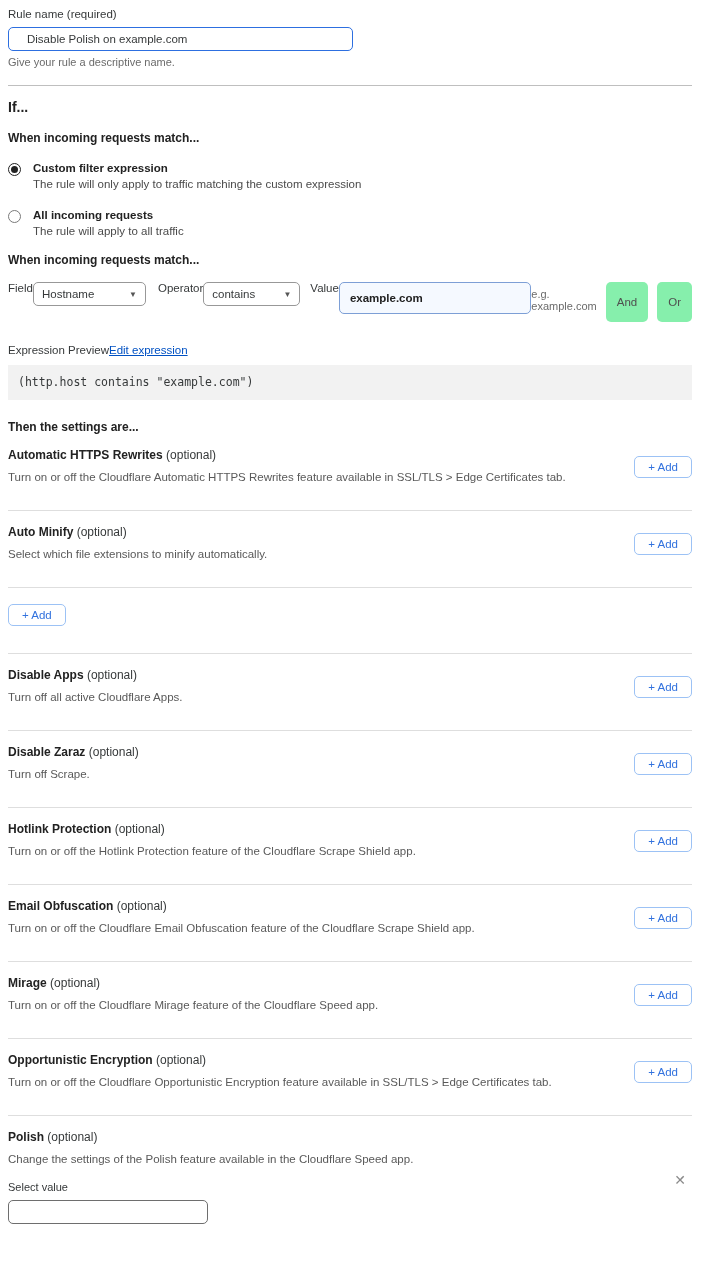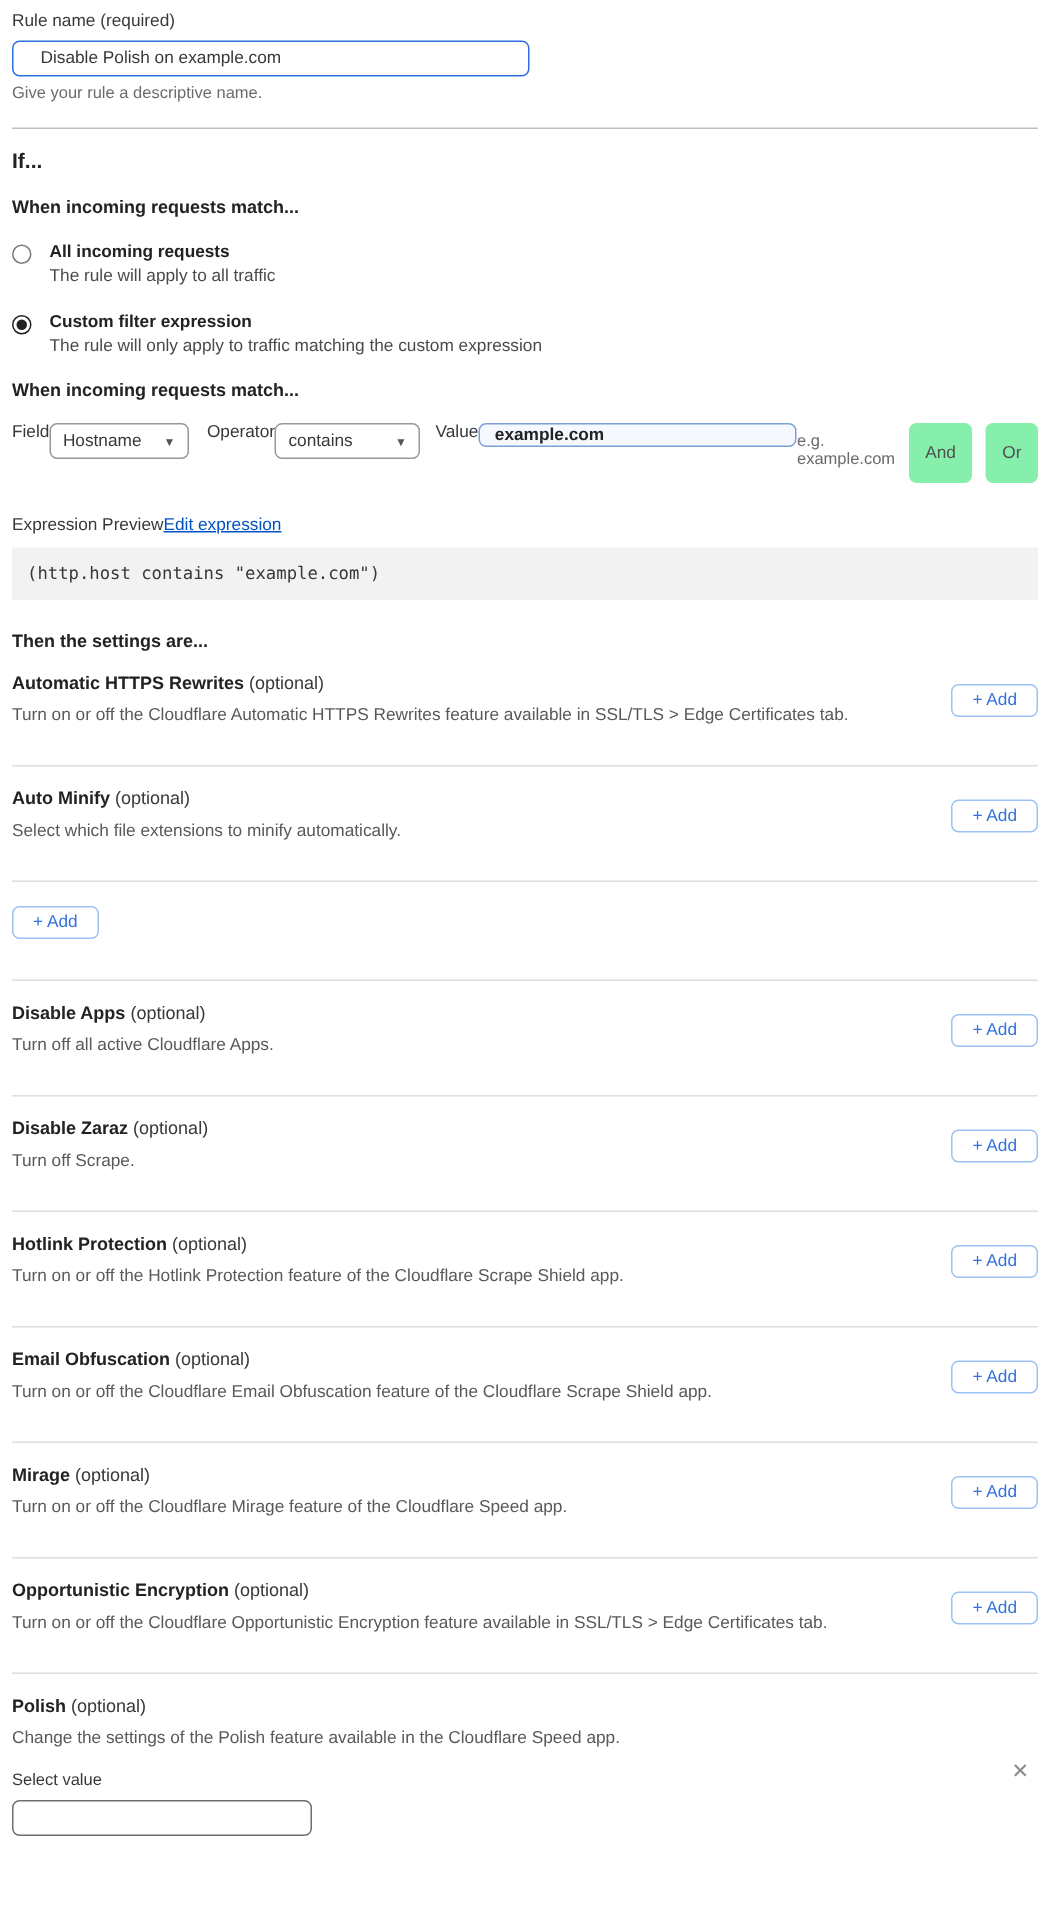--- a/index.html
+++ b/index.html
@@ -48,26 +48,26 @@
   .col-operator { margin-left:12px; }
   .col-value { margin-left:10px; flex:1; }
   .col-btn { margin-left:9px; }
   .btn-spacer { height:19px; }
 
   .select-box {
     height:24px; border:1px solid #989898; border-radius:5px; background:#fff;
     display:flex; align-items:center; justify-content:space-between;
     padding:0 8px; font-size:11.5px; color:#36393a; cursor:pointer;
   }
-  .field-select { width:93px; }
+  .field-select { width:113px; }
   .operator-select { width:97px; }
   .caret { font-size:8px; color:#555; margin-left:6px; }
 
   .value-input {
-    height:16px; width:100%;
+    height:32px; width:100%;
     border:1px solid #7d9fd6; border-radius:5px; background:#f5f9ff;
     padding:3px 10px; font-size:11.5px; font-weight:bold; color:#222;
     font-family:"Liberation Sans", sans-serif; outline:none;
   }
   .value-helper { font-size:11px; color:#6b6b6b; margin-top:6px; }
 
   .gray-btn {
     height:40px; padding:8px 11px;
     background:#86efac; color:#4f4f4f;
     border:none; border-radius:5px;
@@ -126,32 +126,32 @@
   <div class="field-label">Rule name (required)</div>
   <input class="rule-name-input" type="text" value="Disable Polish on example.com" style="">
   <div class="helper">Give your rule a descriptive name.</div>
 
   <hr class="divider-strong">
 
   <div class="if-heading">If...</div>
   <div class="match-heading">When incoming requests match...</div>
 
   <div class="radio-row">
+    <span class="radio checked"></span>
+    <span>
+      <div class="radio-label">Custom filter expression</div>
+      <div class="radio-desc">The rule will only apply to traffic matching the custom expression</div>
+    </span>
+  </div>
+
+  <div class="radio-row">
     <span class="radio"></span>
     <span>
       <div class="radio-label">All incoming requests</div>
       <div class="radio-desc">The rule will apply to all traffic</div>
-    </span>
-  </div>
-
-  <div class="radio-row">
-    <span class="radio checked"></span>
-    <span>
-      <div class="radio-label">Custom filter expression</div>
-      <div class="radio-desc">The rule will only apply to traffic matching the custom expression</div>
     </span>
   </div>
 
   <div class="match-heading">When incoming requests match...</div>
 
   <div class="expr-row">
     <div class="expr-col">
       <div class="field-label">Field</div>
       <div class="select-box field-select">
         <span>Hostname</span>

